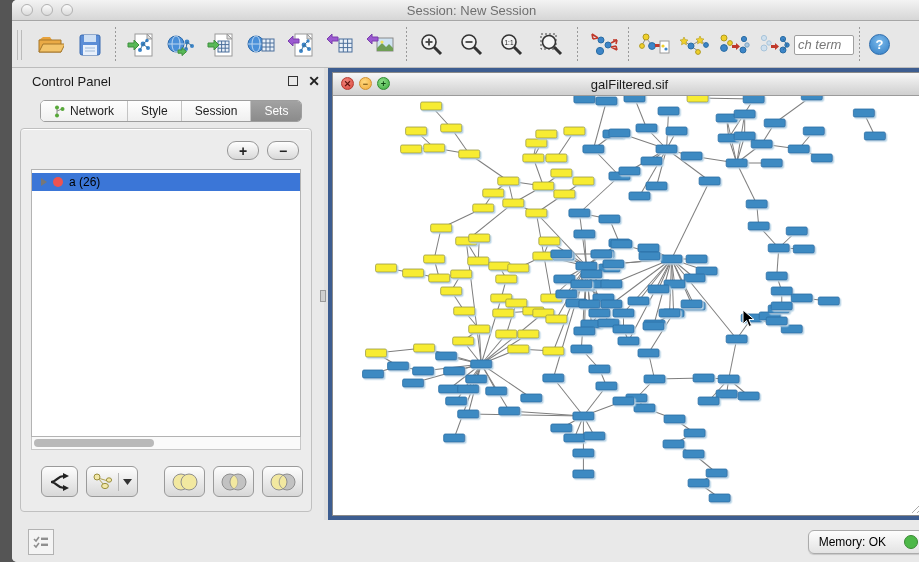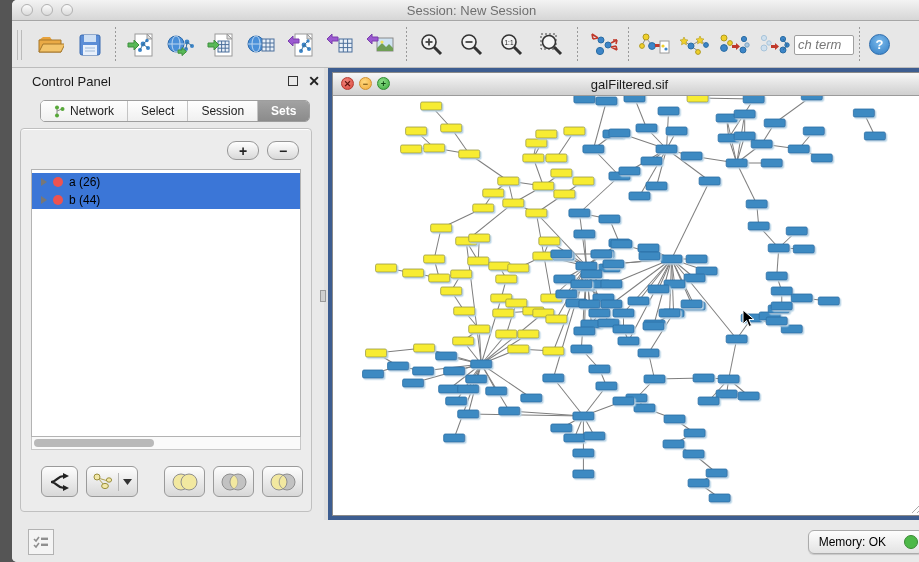--- a/index.html
+++ b/index.html
@@ -33,21 +33,21 @@
   .control-panel{position:absolute;left:0;top:68px;width:312px;height:452px;background:#e9e9e9;}
   .cp-header{position:absolute;left:8px;top:0;width:100%;height:26px;display:flex;align-items:center;}
   .cp-title{font-size:13px;color:#1a1a1a;margin-left:12px;flex:1;}
   .cp-float{width:10px;height:10px;border:1.5px solid #333;margin-right:10px;}
   .cp-close{font-size:14px;font-weight:bold;color:#222;margin-right:12px;line-height:10px;}
   .tabbar{position:absolute;left:28px;top:32px;height:22px;display:flex;
           border:1px solid #9e9e9e;border-radius:5px;overflow:hidden;background:#fdfdfd;}
   .tab{padding:0 13px;font-size:12px;color:#222;display:flex;align-items:center;gap:5px;
        border-right:1px solid #c4c4c4;background:linear-gradient(#fefefe,#f0f0f0);text-align:center;}
   .tab:last-child{border-right:none;}
-  .tab.active{background:linear-gradient(#a2a2a2,#8b8b8b);color:#fff;font-weight:bold;}
+  .tab.active{background:linear-gradient(#a2a2a2,#8b8b8b);color:#fff;}
   .sets-box{position:absolute;left:8px;top:60px;width:292px;height:384px;
             border:1px solid #c0c0c0;border-radius:4px;background:#ececec;
             box-shadow:inset 0 1px 0 #fff;}
   .pm-row{position:absolute;right:12px;top:12px;display:flex;gap:8px;}
   .pm-btn{width:32px;height:19px;border:1px solid #979797;border-radius:9px;
           background:linear-gradient(#fefefe,#d9d9d9);font-size:14px;font-weight:bold;
           color:#222;display:flex;align-items:center;justify-content:center;line-height:0;}
   .set-list{position:absolute;left:10px;top:40px;width:270px;height:268px;background:#fff;
             border:1px solid #b3b3b3;overflow:hidden;}
   .set-row{height:18px;display:flex;align-items:center;font-size:12px;color:#000;text-align:right;}
@@ -330,21 +330,21 @@
         <svg width="11" height="13" viewBox="0 0 11 13">
           <line x1="3" y1="3" x2="3" y2="10" stroke="#8a8a8a"></line>
           <line x1="3" y1="6" x2="8" y2="4" stroke="#8a8a8a"></line>
           <circle cx="3" cy="2.5" r="2" fill="#57a839"></circle>
             <circle cx="3" cy="10.5" r="2" fill="#57a839"></circle>
           <circle cx="8.5" cy="4" r="2" fill="#57a839"></circle>
         </svg>
         <span>Network</span>
       </div>
       <div class="tab">
-        <span>Select</span>
+        <span>Style</span>
       </div>
       <div class="tab">
         <span>Session</span>
       </div>
       <div class="tab active">
         <span>Sets</span>
       </div>
     </div>
 
     <div class="sets-box">
@@ -352,25 +352,20 @@
         <div class="pm-btn">+</div>
         <div class="pm-btn">−</div>
       </div>
 
       <div class="set-list">
         <div style="height:3px;"></div>
         <div class="set-row selected">
           <div class="tri"></div>
           <div class="dot"></div>
           <span>a (26)</span>
-        </div>
-        <div class="set-row selected">
-          <div class="tri"></div>
-          <div class="dot"></div>
-          <span>b (44)</span>
         </div>
       </div>
       <div class="hscroll">
         <div class="hthumb"></div>
       </div>
 
       <div class="setbtns">
         <div class="sbtn" style="width:37px;margin-left:20px;">
           <svg width="22" height="20" viewBox="0 0 22 20">
             <path d="M2 10 C8 10 8 4 15 4 M2 10 C8 10 8 16 15 16" stroke="#222" stroke-width="2.2" fill="none"></path>

